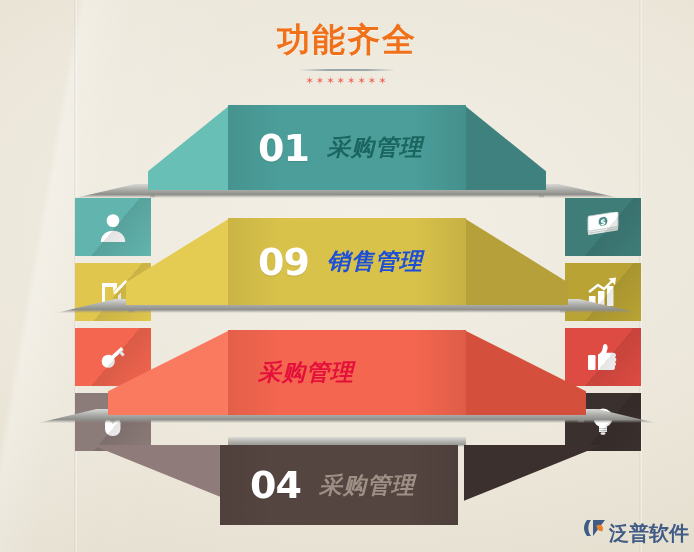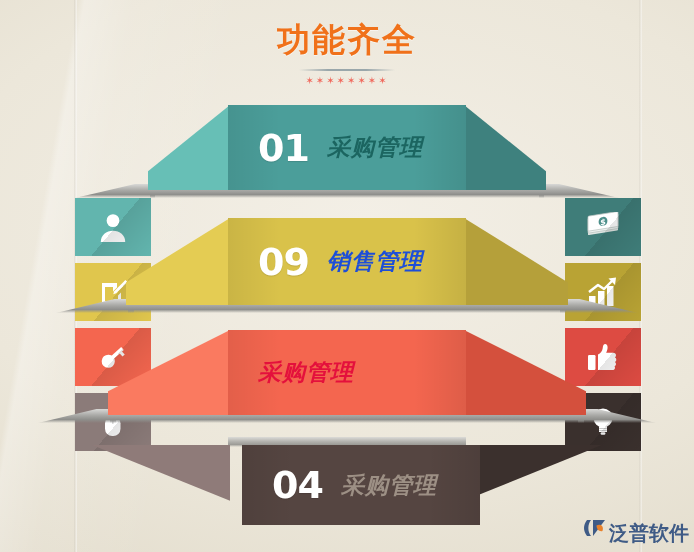--- a/index.html
+++ b/index.html
@@ -371,21 +371,21 @@
 
     <div class="band" style="top:0;">
       <div class="plate" style="left:228px; top:437px; width:238px; height:10px; opacity:0.85;"></div>
 
       <div class="wing" style="left:92px; top:445px; width:138px; height:82px;
                   background:#8f7b79;
                   clip-path: polygon(100% 0, 100% 68%, 0 0);"></div>
       <div class="wing" style="left:464px; top:445px; width:138px; height:82px;
                   background:#3b302d;
                   clip-path: polygon(0 0, 100% 0, 0 68%);"></div>
-      <div class="face" style="left:242px; top:445px; width:238px; height:80px; background:#554541;">
+      <div class="face" style="left:220px; top:445px; width:238px; height:80px; background:#554541;">
         <span class="num">04</span>
         <span class="lbl" style="color:#9d9085;">采购管理</span>
       </div>
     </div>
 
   </div>
 
   <div class="logo">
     <div class="logo-row">
       <span class="logo-mark">

